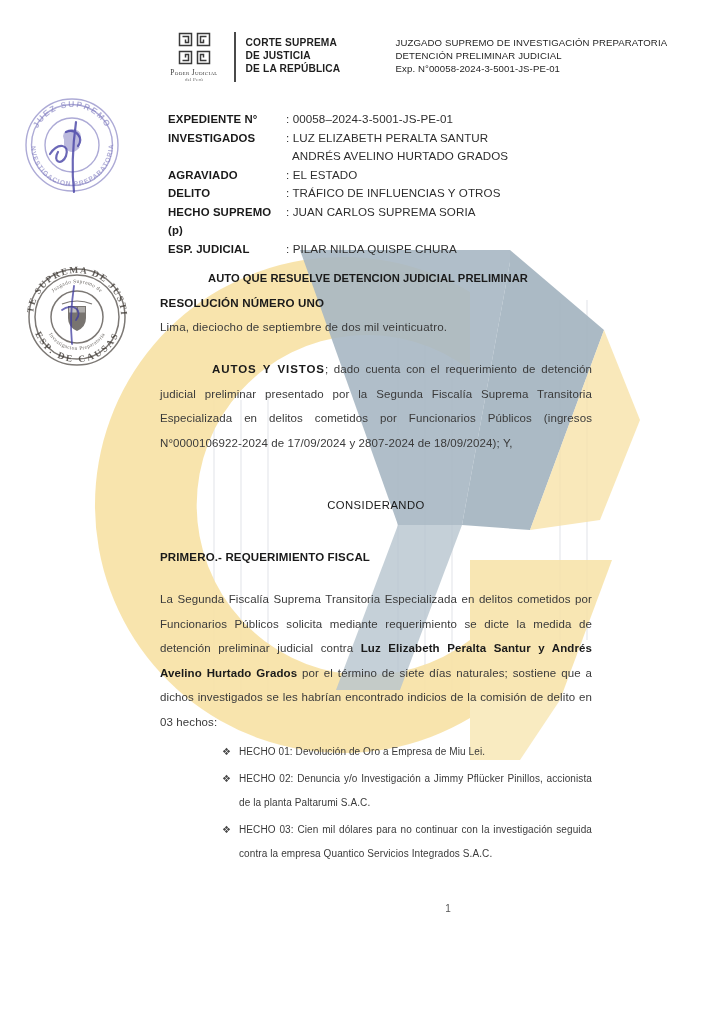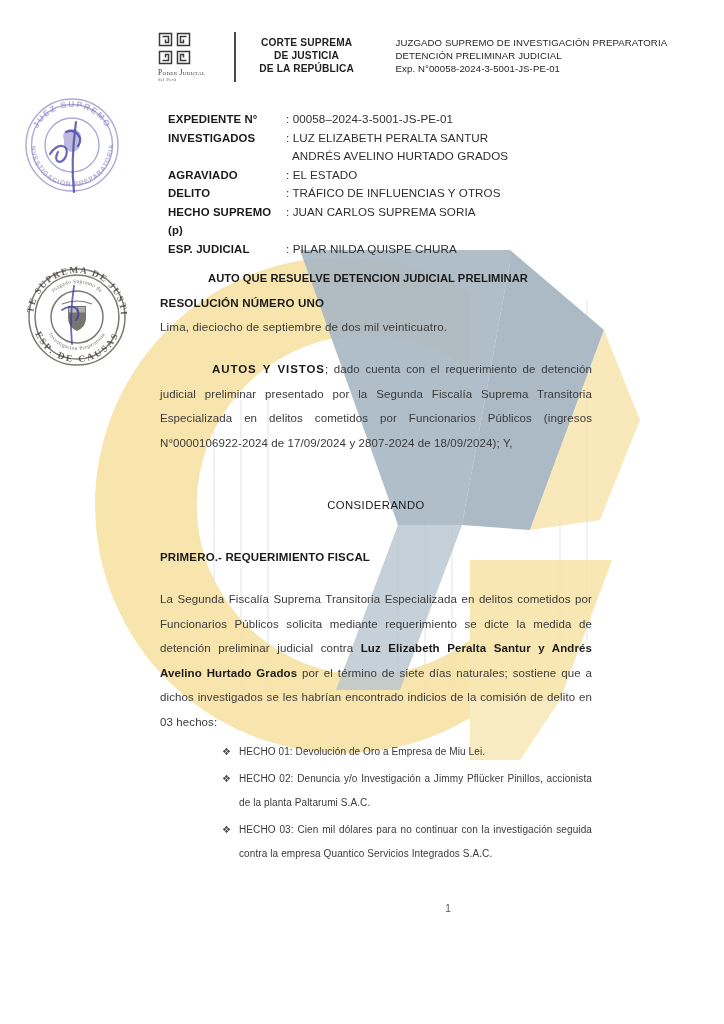--- a/index.html
+++ b/index.html
@@ -13,34 +13,34 @@
 
   
   .watermark{position:absolute;left:0;top:0;width:724px;height:1024px;
     pointer-events:none;z-index:0;}
   .wm-svg{position:absolute;left:0;top:0;}
 
   
   .header{position:absolute;left:158px;top:30px;width:540px;
     display:flex;align-items:flex-start;z-index:3;}
   .logo-block{width:72px;flex:0 0 72px;display:flex;flex-direction:column;
-    align-items:flex-start;padding-top:2px;}
+    align-items:center;padding-top:2px;}
   .fret-grid{display:grid;grid-template-columns:repeat(2,15px);
     grid-template-rows:repeat(2,15px);gap:3px;}
   .fret{width:15px;height:15px;}
   .logo-caption{font-family:"Liberation Serif", serif;font-size:7.5px;
     letter-spacing:.3px;color:#3a3a3a;margin-top:3px;white-space:nowrap;
     font-variant:small-caps;}
   .logo-sub{font-family:"Liberation Serif", serif;font-size:5px;
     color:#6a6a6a;letter-spacing:.2px;margin-top:0px;}
   .vrule{width:1.6px;background:#4a4a4a;align-self:stretch;
     margin:2px 10px 0 4px;height:50px;}
   .court-lines{flex:0 0 122px;padding-top:6px;}
   .court-lines div{font-size:10.2px;font-weight:bold;letter-spacing:.15px;
-    line-height:13.2px;color:#1f1f1f;text-align:center;}
+    line-height:13.2px;color:#1f1f1f;}
   .juzgado{padding-top:6px;padding-left:12px;}
   .juzgado div{font-size:9.6px;font-weight:normal;letter-spacing:.1px;
     line-height:13.2px;color:#1f1f1f;white-space:nowrap;margin-left:16px;}
 
   
   .meta{position:absolute;left:168px;top:110px;width:500px;z-index:3;}
   .meta-row{display:flex;line-height:18.5px;}
   .meta-label{flex:0 0 118px;font-size:11.4px;font-weight:bold;
     letter-spacing:.1px;color:#1a1a1a;}
   .meta-value{font-size:11.6px;color:#2e2e2e;letter-spacing:.1px;

